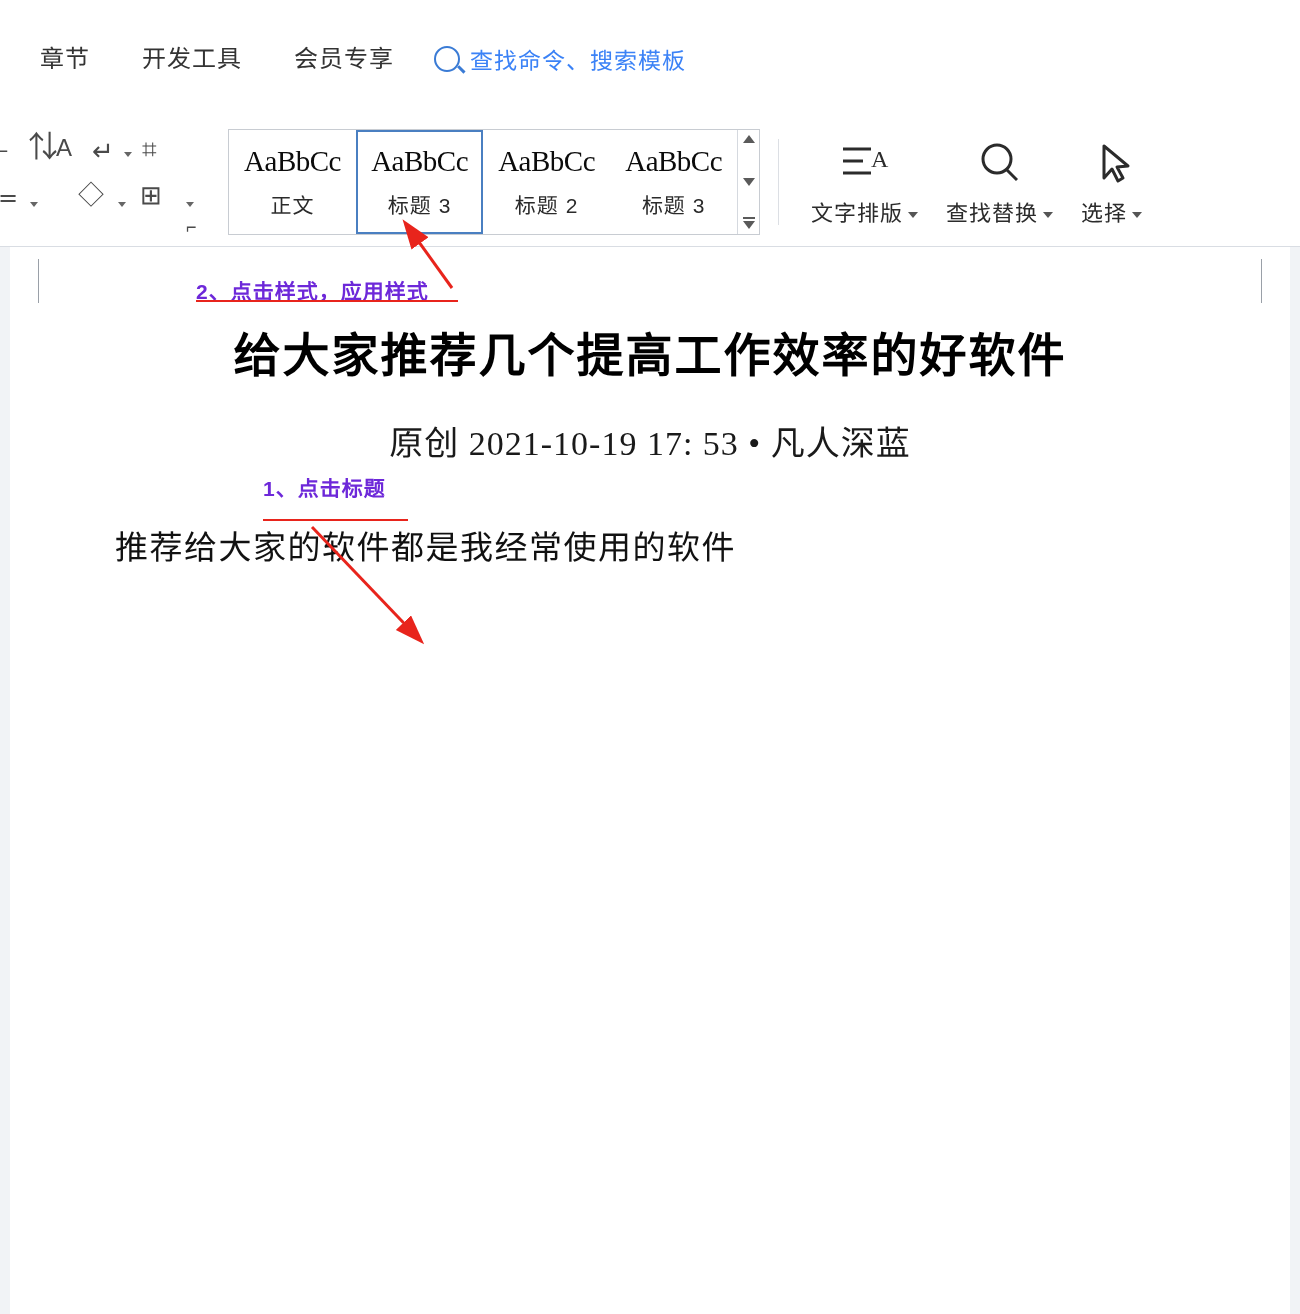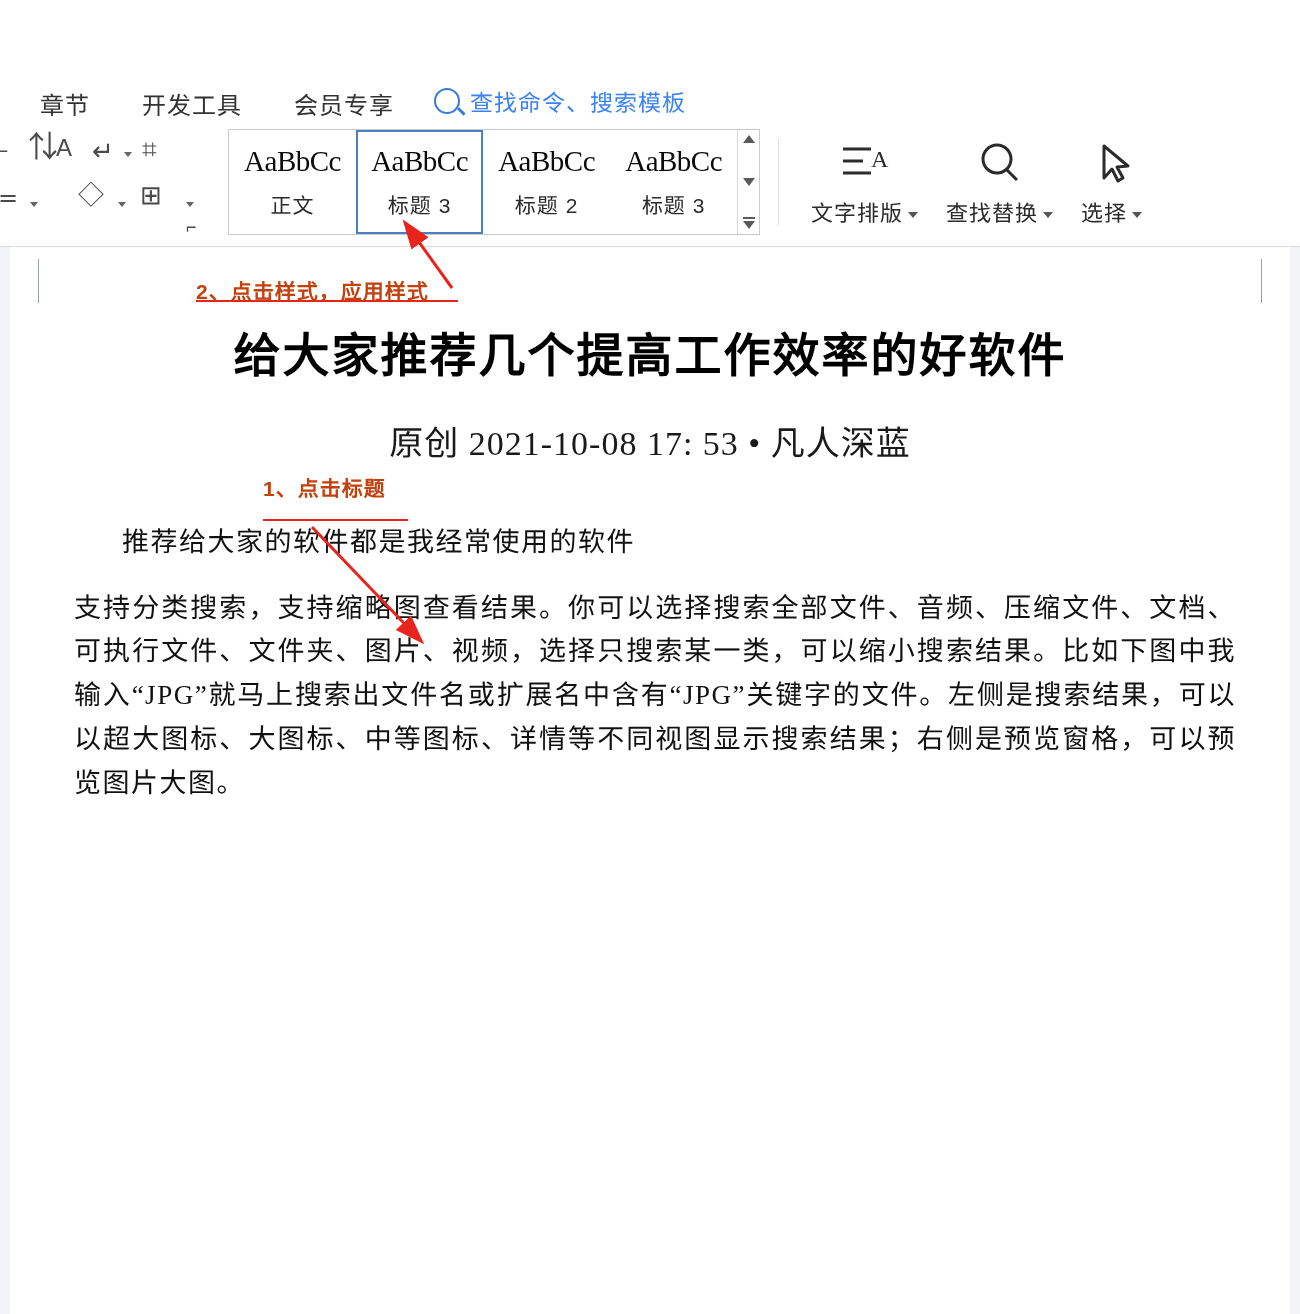--- a/index.html
+++ b/index.html
@@ -16,21 +16,21 @@
   }
 
   
   .menubar {
     position: absolute;
     left: 0; top: 0;
     width: 1076px;
     height: 118px;
     background: #ffffff;
     display: flex;
-    align-items: flex-end;
+    align-items: center;
   }
   .menu-item {
     font-size: 24px;
     color: #333333;
     padding: 0 26px;
     line-height: 1;
     letter-spacing: 1px;
   }
   .menu-item:first-child { margin-left: 14px; }
   .search-box {
@@ -253,25 +253,25 @@
   }
   .doc-subtitle {
     font-family: "Liberation Serif", serif;
     font-size: 34px;
     color: #1a1a1a;
     text-align: center;
     margin-top: 30px;
     letter-spacing: 1px;
   }
   .doc-p {
-    font-family: Liberation Serif, serif;
-    font-size: 27px;
+    font-family: Liberation Sans, sans-serif;
+    font-size: 33px;
     color: #111;
     line-height: 1.62;
-    margin: 8px;
+    margin: 1px;
     text-align: justify;
     letter-spacing: 1.5px;
   }
   .p-lead {
     margin-top: 56px;
     padding-left: 58px;
   }
   .p-bold {
     font-weight: bold;
     margin-top: 20px;
@@ -279,21 +279,21 @@
     letter-spacing: 0.5px;
   }
   .p-body {
     margin-top: 22px;
     padding-left: 10px;
   }
 
   
   .annot {
     position: absolute;
-    color: #c2410c;
+    color: #6d28d9;
     font-size: 21px;
     font-weight: bold;
     letter-spacing: 1px;
     white-space: nowrap;
     font-family: "Liberation Sans", sans-serif;
   }
   .annot-underline {
     position: absolute;
     height: 2px;
     background: #e8241c;
@@ -397,23 +397,22 @@
 </div>
 
 <div class="doc">
   <div class="page-edge-left"></div>
   <div class="page-edge-right"></div>
   <div class="corner tl"></div>
   <div class="corner tr"></div>
 
   <div class="doc-body">
     <div class="doc-title">给大家推荐几个提高工作效率的好软件</div>
-    <div class="doc-subtitle">原创 2021-10-08 17: 53 • 凡人深蓝</div>
+    <div class="doc-subtitle">原创 2021-10-19 17: 53 • 凡人深蓝</div>
     <p class="doc-p p-lead">推荐给大家的软件都是我经常使用的软件</p>
-    <p class="doc-p p-body">支持分类搜索，支持缩略图查看结果。你可以选择搜索全部文件、音频、压缩文件、文档、可执行文件、文件夹、图片、视频，选择只搜索某一类，可以缩小搜索结果。比如下图中我输入“JPG”就马上搜索出文件名或扩展名中含有“JPG”关键字的文件。左侧是搜索结果，可以以超大图标、大图标、中等图标、详情等不同视图显示搜索结果；右侧是预览窗格，可以预览图片大图。</p>
   </div>
 </div>
 
 <div class="annot" style="left:196px; top:275px;">2、点击样式，应用样式</div>
 <div class="annot-underline" style="left:196px; top:300px; width:262px;"></div>
 
 <div class="annot" style="left:263px; top:472px;">1、点击标题</div>
 <div class="annot-underline" style="left:263px; top:519px; width:145px;"></div>
 
 <svg class="arrow-layer">

